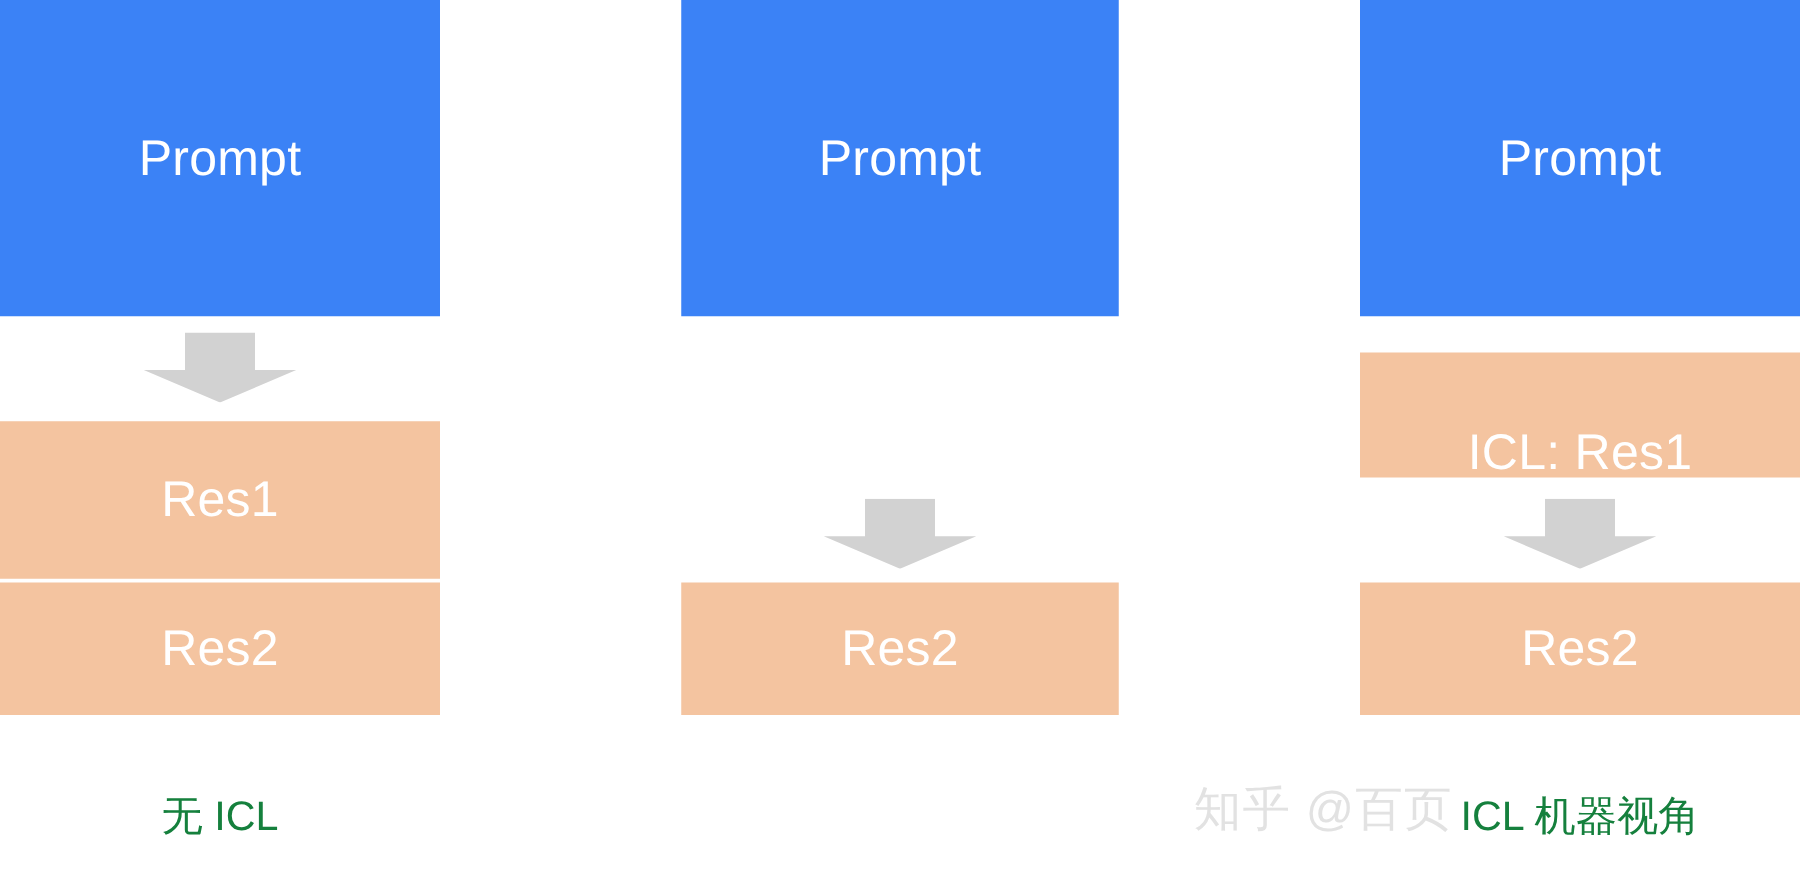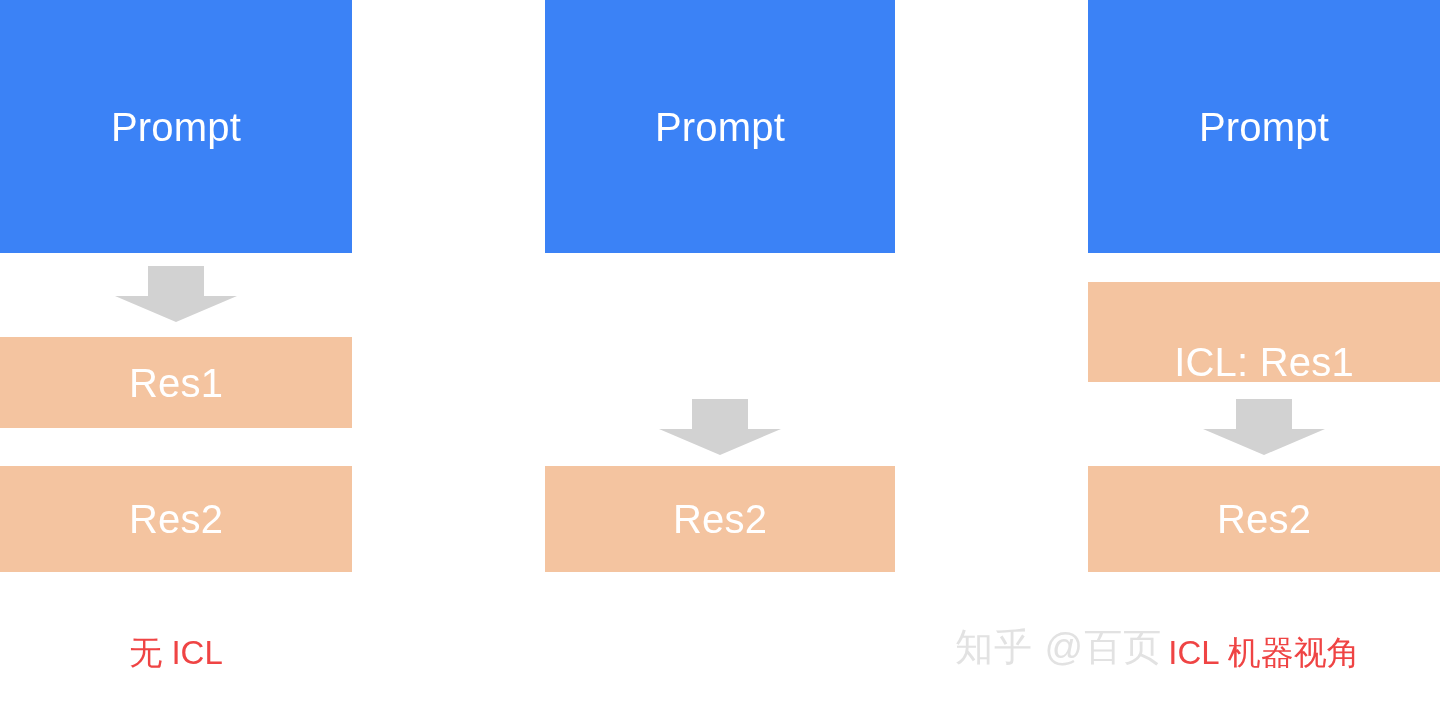--- a/index.html
+++ b/index.html
@@ -49,21 +49,21 @@
   
   .arrow {
     position: absolute;
     color: #d2d2d2;
   }
   .arrow svg { display: block; width: 100%; height: 100%; }
 
   .caption {
     position: absolute;
     text-align: center;
-    color: #ef4444;
+    color: #15803d;
     font-size: 33px;
     white-space: nowrap;
     line-height: 1;
   }
 
   
   .watermark {
     position: absolute;
     left: 955px;
     top: 622px;
@@ -90,21 +90,21 @@
     <div class="box box-blue" style="left:0px; top:0px; width:352px; height:253px;">
       <span class="box-label">Prompt</span>
     </div>
 
     <div class="arrow" style="left:115px; top:266px; width:122px; height:56px;">
       <svg viewBox="0 0 122 56" preserveAspectRatio="none" aria-hidden="true">
         <polygon points="33,0 89,0 89,30 122,30 61,56 0,30 33,30" fill="#d2d2d2"></polygon>
       </svg>
     </div>
 
-    <div class="box box-orange" style="left:0px; top:337px; width:352px; height:91px;">
+    <div class="box box-orange" style="left:0px; top:337px; width:352px; height:126px;">
       <span class="box-label">Res1</span>
     </div>
 
     <div class="box box-orange" style="left:0px; top:466px; width:352px; height:106px;">
       <span class="box-label">Res2</span>
     </div>
 
     <div class="caption" style="left:0px; top:636px; width:352px;">无 ICL</div>
   </div>
 

